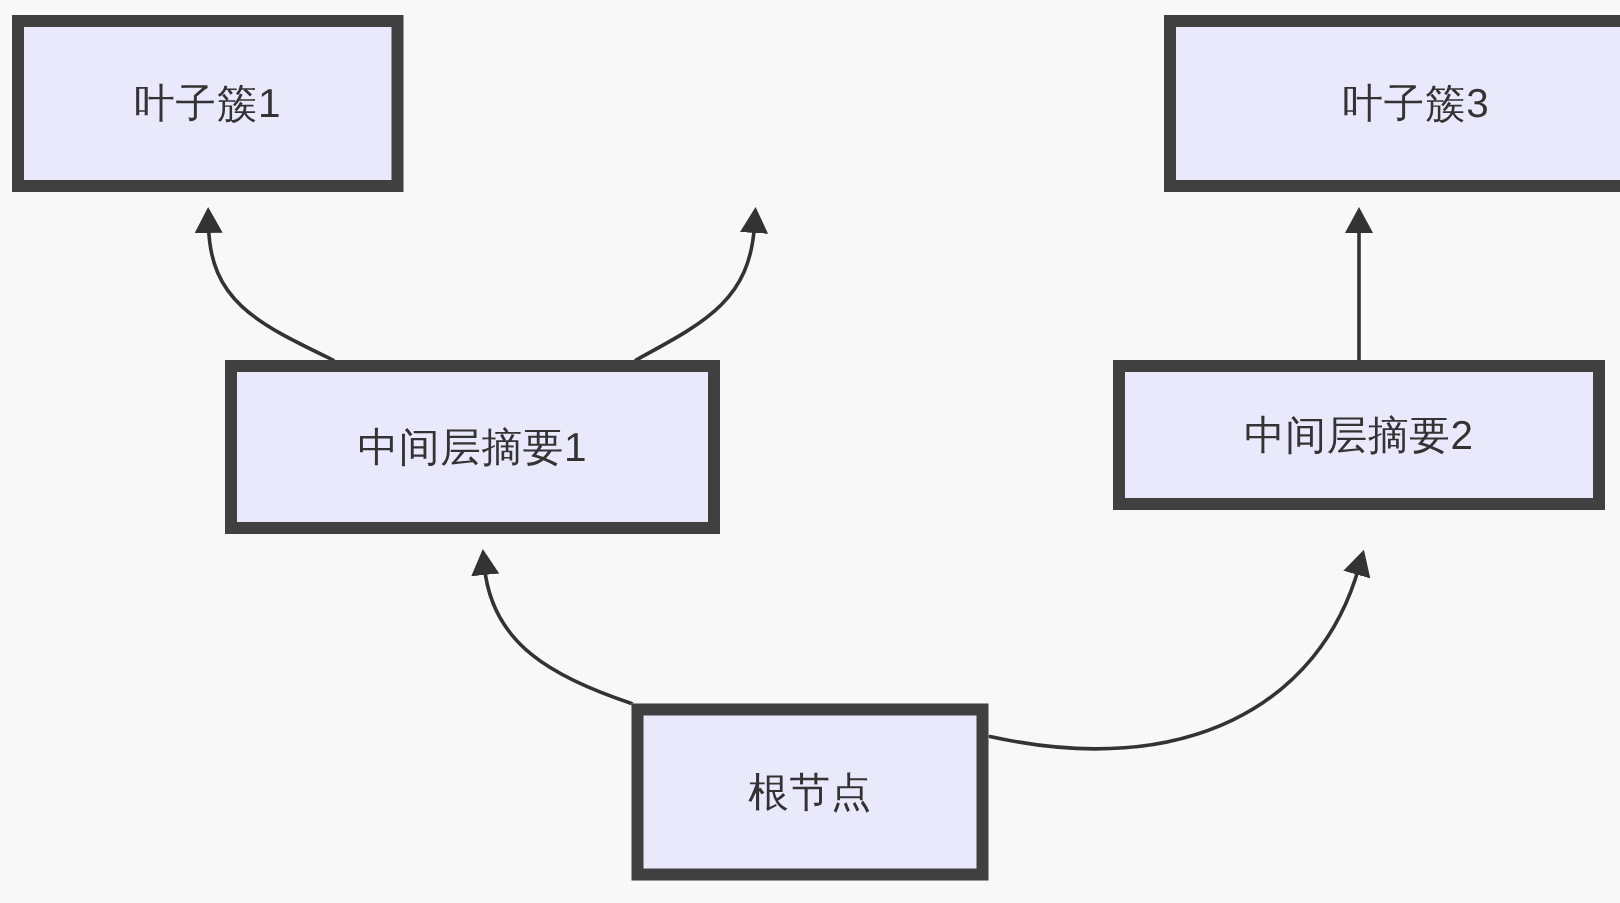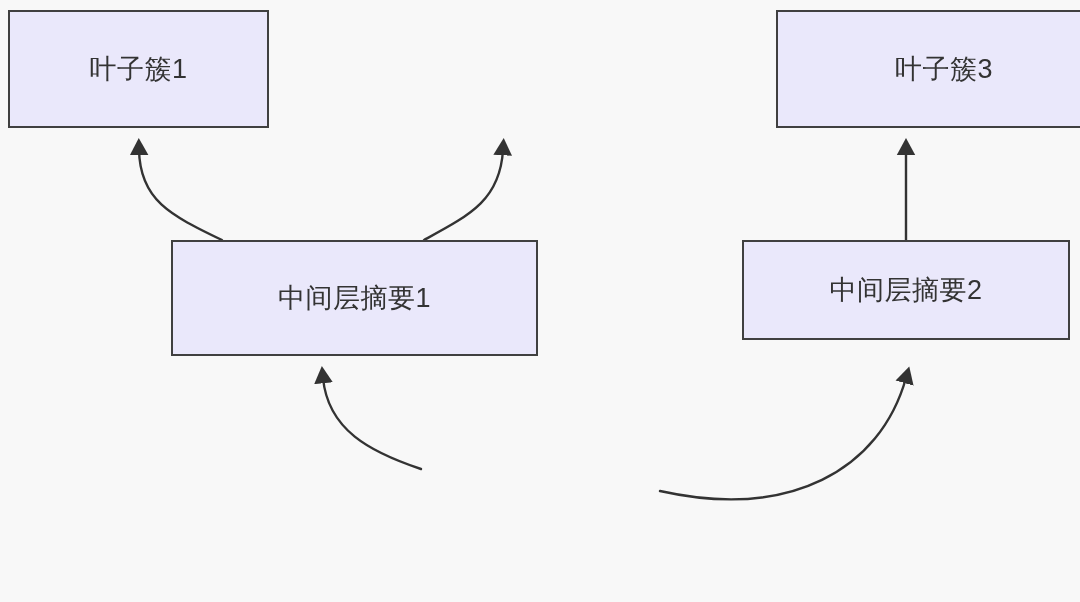--- a/index.html
+++ b/index.html
@@ -25,38 +25,38 @@
     left: 0;
     top: 0;
     width: 1080px;
     height: 602px;
     pointer-events: none;
   }
   .node {
     position: absolute;
     box-sizing: border-box;
     background: #eae8fb;
-    border: 2px solid #404040;
+    border: 8px solid #404040;
     display: flex;
     align-items: center;
     justify-content: center;
     z-index: 2;
   }
   .node-label {
     color: #333333;
     font-size: 27px;
     line-height: 1;
     letter-spacing: 0.5px;
     white-space: nowrap;
     user-select: none;
   }
   .node-leaf-1  { left: 8px;   top: 10px;  width: 261px; height: 118px; }
   .node-leaf-2  { left: 378px; top: 10px;  width: 255px; height: 118px; }
   .node-leaf-3  { left: 776px; top: 10px;  width: 312px; height: 118px; padding-left: 24px; }
-  .node-mid-1   { left: 171px; top: 240px; width: 367px; height: 116px; }
+  .node-mid-1   { left: 150px; top: 240px; width: 330px; height: 116px; }
   .node-mid-2   { left: 742px; top: 240px; width: 328px; height: 100px; }
   .node-root    { left: 421px; top: 469px; width: 238px; height: 118px; }
 </style>
 </head>
 <body>
 
 <div id="canvas">
 
   <svg id="edge-layer" width="1080" height="602" viewBox="0 0 1080 602" xmlns="http://www.w3.org/2000/svg">
     <defs>
@@ -86,14 +86,17 @@
   </div>
 
   <div class="node node-mid-1">
     <span class="node-label">中间层摘要1</span>
   </div>
 
   <div class="node node-mid-2">
     <span class="node-label">中间层摘要2</span>
   </div>
 
+  <div class="node node-root">
+    <span class="node-label">根节点</span>
+  </div>
 
 </div>
 
 </body></html>

